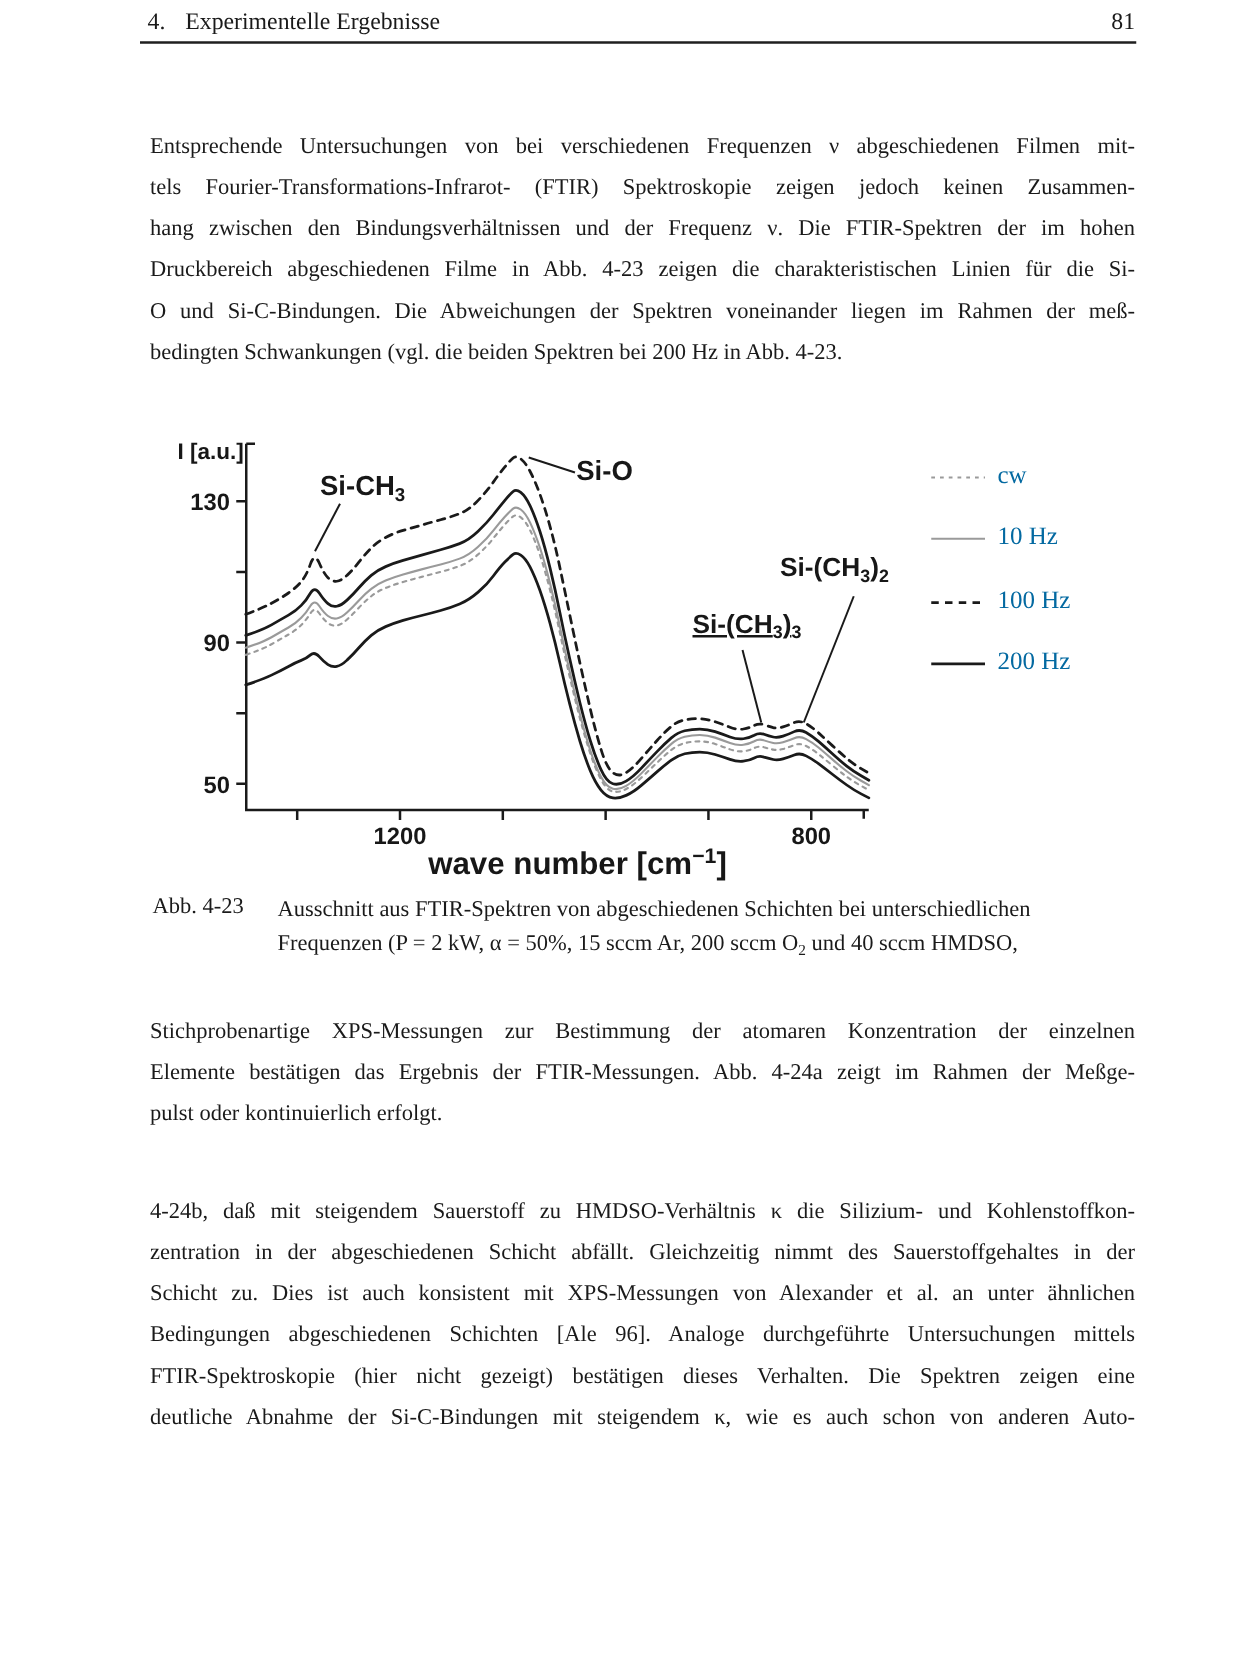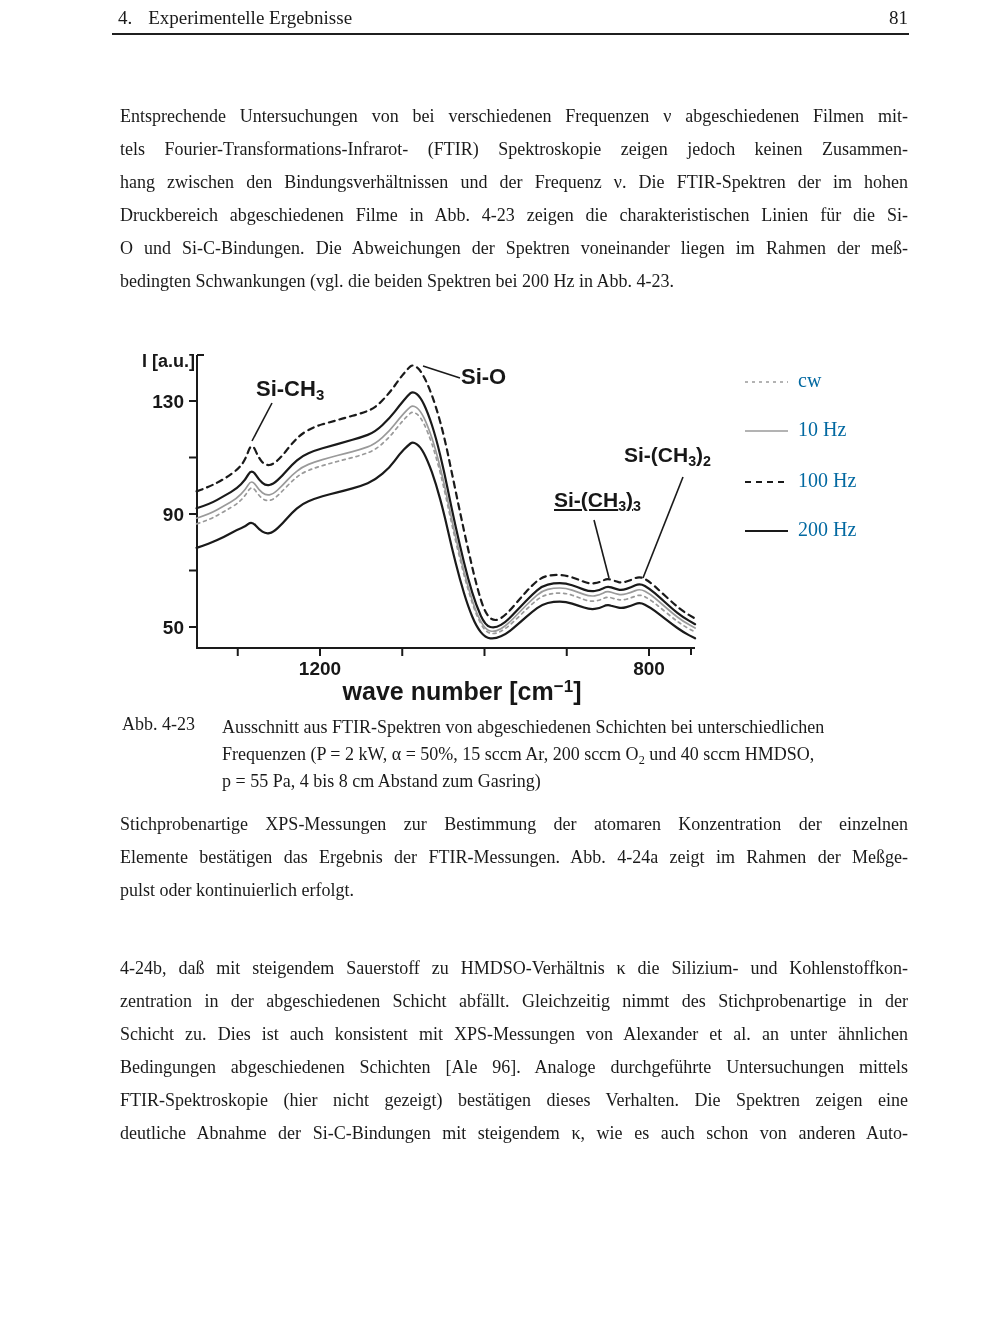--- a/index.html
+++ b/index.html
@@ -98,30 +98,29 @@
     <div class="legend-label" style="top:21px">cw</div>
     <div class="legend-label" style="top:70px">10 Hz</div>
     <div class="legend-label" style="top:121px">100 Hz</div>
     <div class="legend-label" style="top:170px">200 Hz</div>
   </div>
 
   <div class="cap-label">Abb. 4-23</div>
   <div class="cap-body">
       <div class="cline"><span>Ausschnitt aus FTIR-Spektren von abgeschiedenen Schichten bei unterschiedlichen</span></div>
       <div class="cline"><span>Frequenzen (P = 2 kW, α = 50%, 15 sccm Ar, 200 sccm O</span><sub>2</sub><span> und 40 sccm HMDSO,</span></div>
-      <div class="cline last"><span>p = 55 Pa, 4 bis 8 cm Abstand zum Gasring)</span></div>
     </div>
 
   <div class="para" style="top:808px">
       <div class="jline"><span>Stichprobenartige XPS-Messungen zur Bestimmung der atomaren Konzentration der einzelnen</span></div>
       <div class="jline"><span>Elemente bestätigen das Ergebnis der FTIR-Messungen. Abb. 4-24a zeigt im Rahmen der Meßge-</span></div>
       <div class="jline last"><span>pulst oder kontinuierlich erfolgt.</span></div>
     </div>
   <div class="para" style="top:952px">
       <div class="jline"><span>4-24b, daß mit steigendem Sauerstoff zu HMDSO-Verhältnis κ die Silizium- und Kohlenstoffkon-</span></div>
-      <div class="jline"><span>zentration in der abgeschiedenen Schicht abfällt. Gleichzeitig nimmt des Stichprobenartige in der</span></div>
+      <div class="jline"><span>zentration in der abgeschiedenen Schicht abfällt. Gleichzeitig nimmt des Sauerstoffgehaltes in der</span></div>
       <div class="jline"><span>Schicht zu. Dies ist auch konsistent mit XPS-Messungen von Alexander et al. an unter ähnlichen</span></div>
       <div class="jline"><span>Bedingungen abgeschiedenen Schichten [Ale 96]. Analoge durchgeführte Untersuchungen mittels</span></div>
       <div class="jline"><span>FTIR-Spektroskopie (hier nicht gezeigt) bestätigen dieses Verhalten. Die Spektren zeigen eine</span></div>
       <div class="jline"><span>deutliche Abnahme der Si-C-Bindungen mit steigendem κ, wie es auch schon von anderen Auto-</span></div>
     </div>
 
 </div>
 
 </body></html>

